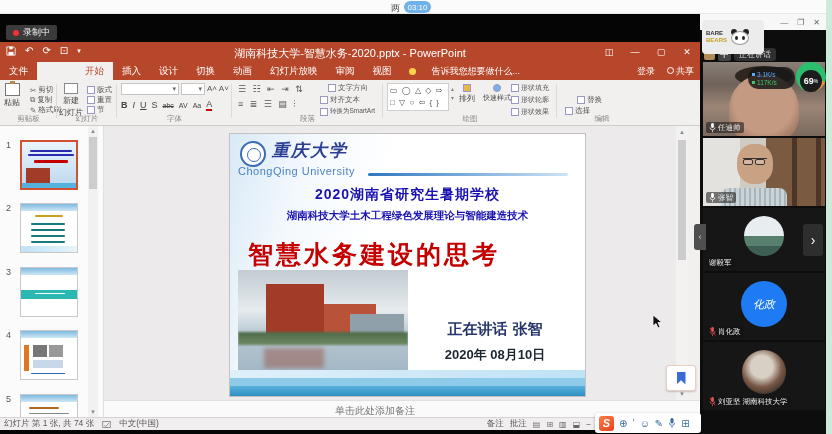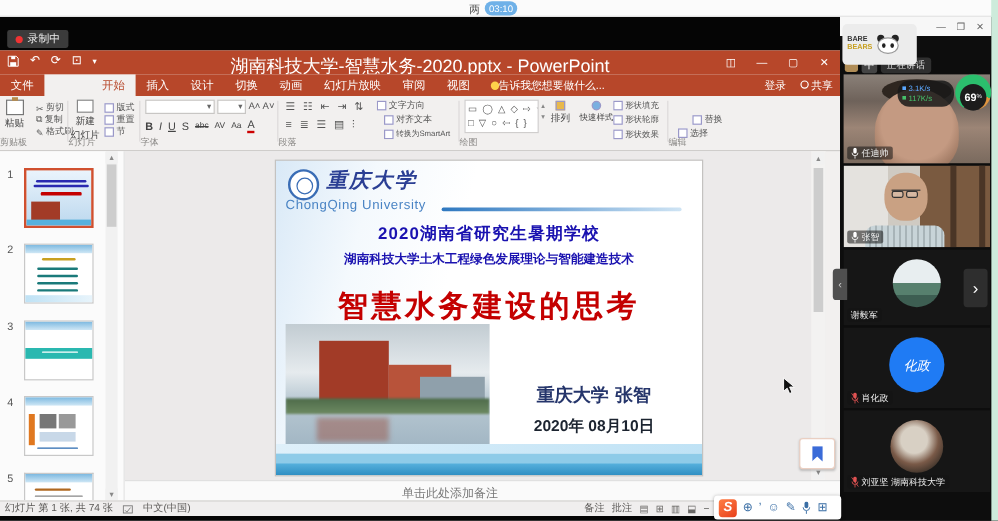--- a/index.html
+++ b/index.html
@@ -10,35 +10,35 @@
   .topstrip{left:0;top:0;width:832px;height:14px;background:#fbfbfb;border-bottom:1px solid #e8e8e8;}
   .toptext{left:391px;top:2px;font-size:9px;color:#444;}
   .timerpill{left:404px;top:1px;width:27px;height:12px;border-radius:7px;background:#6fb1e8;color:#fff;font-size:8px;display:flex;align-items:center;justify-content:center;}
   
   .recbadge{left:6px;top:25px;height:15px;background:#3b3b3b;border-radius:2px;color:#eee;font-size:9px;display:flex;align-items:center;gap:4px;padding:0 7px;}
   .recdot{width:6px;height:6px;border-radius:50%;background:#e33;}
   
   .ppt{left:0;top:42px;width:700px;height:388px;background:#f2f0ef;}
   .ppt-titlebar{left:0;top:0;width:700px;height:20px;background:#b7472a;}
   .qat{left:6px;top:3px;display:flex;gap:9px;color:#fff;font-size:10px;align-items:center;}
-  .ppt-title{left:0;top:4px;width:700px;text-align:center;font-size:15px;color:#fff;}
+  .ppt-title{left:0;top:4px;width:700px;text-align:center;font-size:11px;color:#fff;}
   .winctl{right:0;top:0;display:flex;height:20px;}
   .winctl span{width:26px;height:20px;display:flex;align-items:center;justify-content:center;color:#fff;font-size:9px;}
   
   .tabrow{left:0;top:20px;width:700px;height:18px;background:#b7472a;display:flex;align-items:stretch;}
   .tab{padding:0 9px;color:#fff;font-size:9.5px;display:flex;align-items:center;}
   .tab.active{background:#f2f0ef;color:#b7472a;padding-left:48px;}
-  .tellme{display:flex;align-items:center;gap:0;color:#fff;font-size:9px;padding:0 8px;}
+  .tellme{display:flex;align-items:center;gap:16px;color:#fff;font-size:9px;padding:0 8px;}
   .bulb{width:7px;height:7px;border-radius:50%;background:#ffd24a;display:inline-block;}
   .tabright{position:absolute;right:6px;top:20px;height:18px;display:flex;align-items:center;gap:12px;color:#fff;font-size:9px;}
   .personicon{width:7px;height:7px;border:1px solid #fff;border-radius:50%;display:inline-block;margin-right:2px;}
   
   .ribbon{left:0;top:38px;width:700px;height:46px;background:#f2f0ef;border-bottom:1px solid #cfcdcb;font-size:7.5px;color:#555;}
   .rgroup{position:absolute;top:0;height:45px;}
-  .glabel{position:absolute;bottom:1px;left:0;width:100%;font-size:7.5px;color:#8a8886;}
+  .glabel{position:absolute;bottom:1px;left:0;width:100%;text-align:center;font-size:7.5px;color:#8a8886;}
   .gsep{position:absolute;right:0;top:4px;bottom:7px;width:1px;background:#dcdada;}
   .bigbtn{position:absolute;display:flex;flex-direction:column;align-items:center;gap:1px;font-size:8px;color:#444;}
   .minirow{position:absolute;display:flex;align-items:center;gap:2px;white-space:nowrap;font-size:7.5px;color:#555;}
   .icobox{display:inline-block;width:8px;height:8px;border:1px solid #9a98c8;background:#fff;}
   .clipicon{width:15px;height:13px;border:1px solid #777;background:#fff;position:relative;}
   .clipicon::before{content:"";position:absolute;left:4px;top:-3px;width:5px;height:3px;background:#b78b4a;}
   .slideicon{width:14px;height:11px;border:1px solid #888;background:#fff;}
   .fontbox{position:absolute;background:#fff;border:1px solid #c8c6c4;height:12px;font-size:7px;color:#666;display:flex;align-items:center;justify-content:flex-end;padding:0 2px;}
   .fbtn{font-size:9px;color:#444;margin-right:3px;}
   .shapesbox{position:absolute;background:#fff;border:1px solid #d0cecd;color:#555;font-size:8px;line-height:12px;padding:1px 2px;letter-spacing:1px;white-space:nowrap;overflow:hidden;}
@@ -55,21 +55,21 @@
   
   .canvas{left:104px;top:84px;width:584px;height:274px;background:#eceaea;}
   .slide{position:absolute;left:126px;top:8px;width:355px;height:262px;background:linear-gradient(105deg,#d9e9f7 0%,#f4f9fd 20%,#ffffff 40%);box-shadow:0 0 0 1px #c4c2c0;overflow:hidden;}
   .emblem{position:absolute;left:10px;top:7px;width:26px;height:26px;border:2px solid #3a6db5;border-radius:50%;background:#fff;}
   .emblem::before{content:"";position:absolute;left:5px;top:5px;width:12px;height:12px;border:1px solid #3a6db5;border-radius:50%;}
   .logocn{position:absolute;left:42px;top:5px;font-family:"DejaVu Serif","Liberation Serif",serif;font-style:italic;font-weight:bold;font-size:17px;color:#2b3f94;letter-spacing:2px;}
   .logoen{position:absolute;left:8px;top:31px;font-size:11px;color:#4a84c4;letter-spacing:.5px;}
   .logoline{position:absolute;left:138px;top:39px;width:200px;height:3px;background:linear-gradient(90deg,#2e78c0,#cfe4f4);border-radius:2px;}
   .sub1{position:absolute;left:0;top:52px;width:100%;text-align:center;font-weight:bold;font-size:14px;color:#1a12b0;letter-spacing:1px;}
   .sub2{position:absolute;left:0;top:75px;width:100%;text-align:center;font-weight:bold;font-size:10.5px;color:#1a12b0;}
-  .stitle{position:absolute;left:0;top:104px;width:100%;text-align:center;font-weight:bold;font-size:25px;color:#c40000;letter-spacing:3px;}
+  .stitle{position:absolute;left:0;top:104px;width:100%;text-align:left;font-weight:bold;font-size:25px;color:#c40000;letter-spacing:3px;padding-left:18px;}
   .photo{position:absolute;left:8px;top:136px;width:170px;height:106px;overflow:hidden;background:linear-gradient(180deg,#c2ccd2 0%,#e6ebee 38%,#b8c8d2 60%,#9fb4c2 100%);}
   .ph-bldg{position:absolute;left:28px;top:14px;width:58px;height:52px;background:#a23b27;}
   .ph-bldg2{position:absolute;left:86px;top:34px;width:52px;height:32px;background:#b8533a;}
   .ph-bldg3{position:absolute;left:112px;top:44px;width:54px;height:20px;background:#8fa0ab;}
   .ph-trees{position:absolute;left:0;top:62px;width:170px;height:13px;background:linear-gradient(180deg,#4e6b4a,#6d8a62);filter:blur(1px);}
   .ph-refl{position:absolute;left:26px;top:78px;width:60px;height:20px;background:rgba(150,60,40,.4);filter:blur(2px);}
   .sauthor{position:absolute;left:180px;top:186px;width:170px;text-align:center;font-family:"DejaVu Serif","Liberation Serif",serif;font-weight:bold;font-size:15px;color:#25356b;}
   .sdate{position:absolute;left:180px;top:212px;width:170px;text-align:center;font-weight:bold;font-size:13px;color:#1c2430;}
   .band1{position:absolute;left:0;bottom:18px;width:100%;height:8px;background:linear-gradient(90deg,#dff0fa,#bfe2f5);}
   .band2{position:absolute;left:0;bottom:10px;width:100%;height:8px;background:#8ecbe8;}
@@ -248,21 +248,21 @@
         <span class="fbtn" style="font-size:7px;">Aa</span>
         <span class="fbtn" style="border-bottom:2px solid #c00;">A</span>
       </div>
       <div class="glabel">字体</div>
       <div class="gsep"></div>
     </div>
 
     <div class="rgroup" style="left:232px;width:151px;">
       <div class="minirow" style="left:6px;top:4px;font-size:9px;letter-spacing:2px;">☰ ☷ ⇤ ⇥ ⇅</div>
       <div class="minirow" style="left:6px;top:19px;font-size:9px;letter-spacing:2px;">≡ ≣ ☰ ▤ ⫶</div>
-      <div class="minirow" style="left:82px;top:3px;width:62px;overflow:hidden;">
+      <div class="minirow" style="left:96px;top:3px;width:62px;overflow:hidden;">
           <span class="icobox"></span>
           <span>文字方向</span>
         </div>
       <div class="minirow" style="left:88px;top:15px;width:62px;overflow:hidden;">
           <span class="icobox"></span>
           <span>对齐文本</span>
         </div>
       <div class="minirow" style="left:88px;top:27px;width:62px;overflow:hidden;font-size:6.5px;">
           <span class="icobox"></span>
           <span>转换为SmartArt</span>
@@ -377,21 +377,21 @@
       <div class="sub1">2020湖南省研究生暑期学校</div>
       <div class="sub2">湖南科技大学土木工程绿色发展理论与智能建造技术</div>
       <div class="stitle">智慧水务建设的思考</div>
       <div class="photo">
         <div class="ph-bldg"></div>
         <div class="ph-bldg2"></div>
         <div class="ph-bldg3"></div>
         <div class="ph-trees"></div>
         <div class="ph-refl"></div>
       </div>
-      <div class="sauthor">重庆大学    张智</div>
+      <div class="sauthor">正在讲话    张智</div>
       <div class="sdate">2020年 08月10日</div>
       <div class="band1"></div>
       <div class="band2"></div>
       <div class="band3"></div>
     </div>
     <div class="cscroll">
       <div class="varrow" style="top:1px;left:1px;">▴</div>
       <div class="vthumb" style="top:14px;height:120px;left:2px;"></div>
       <div class="varrow" style="bottom:1px;left:1px;">▾</div>
     </div>

